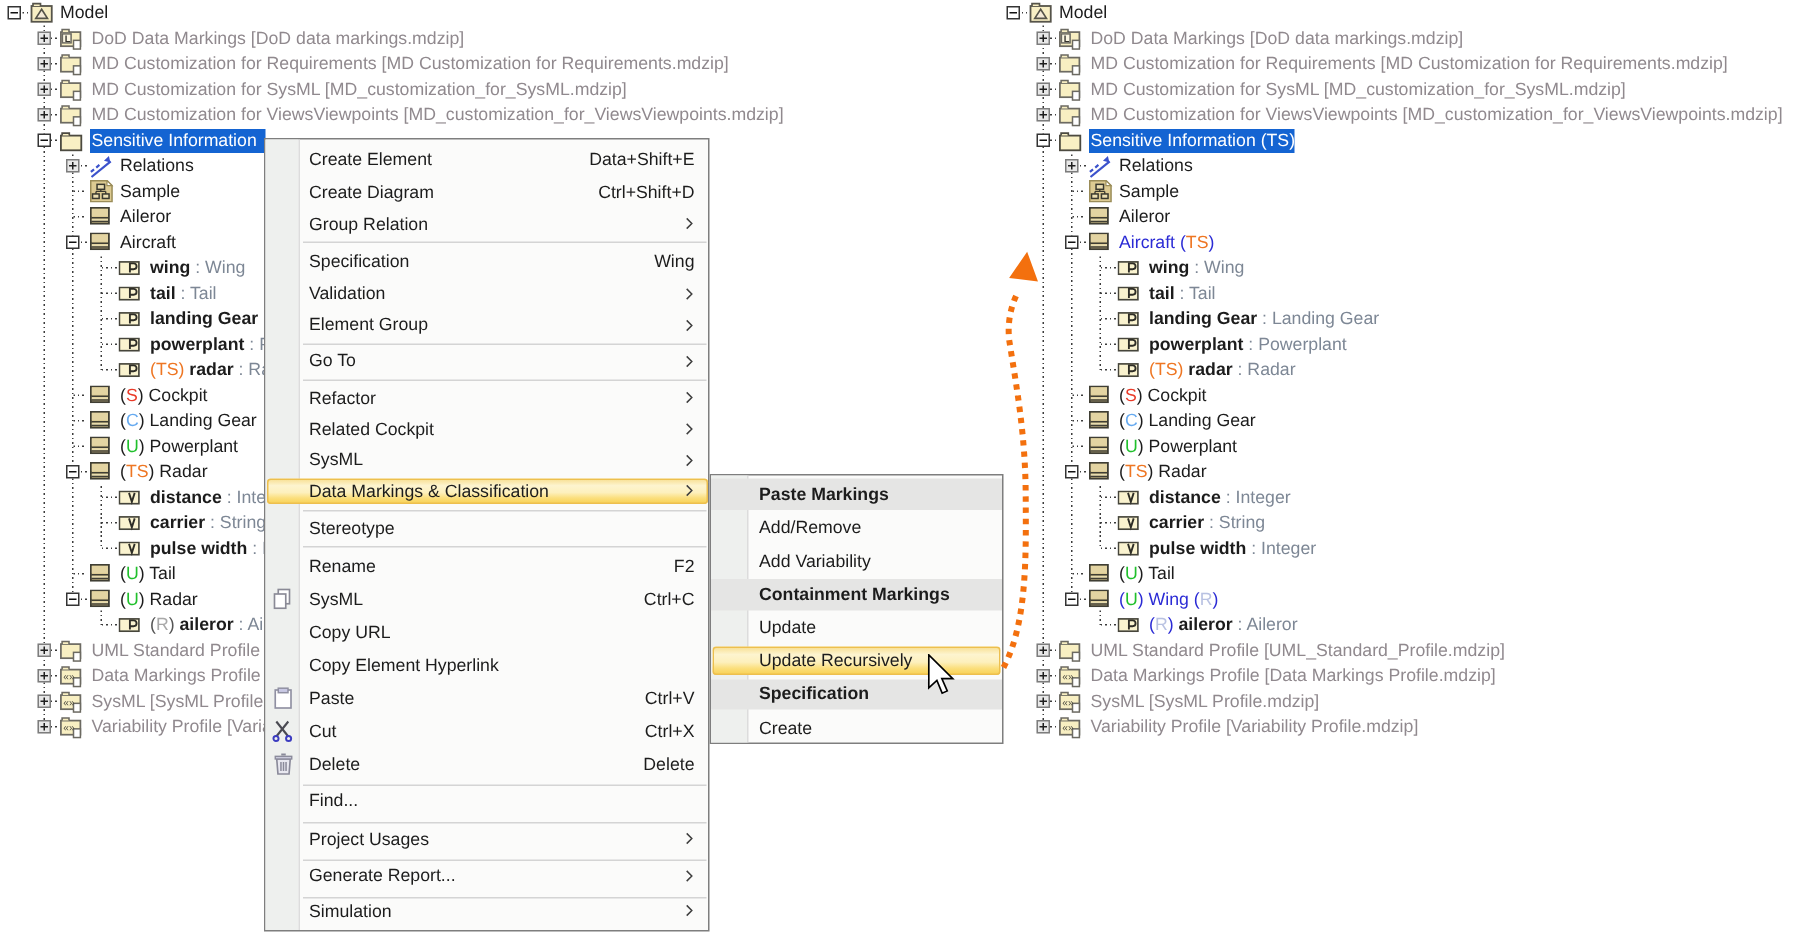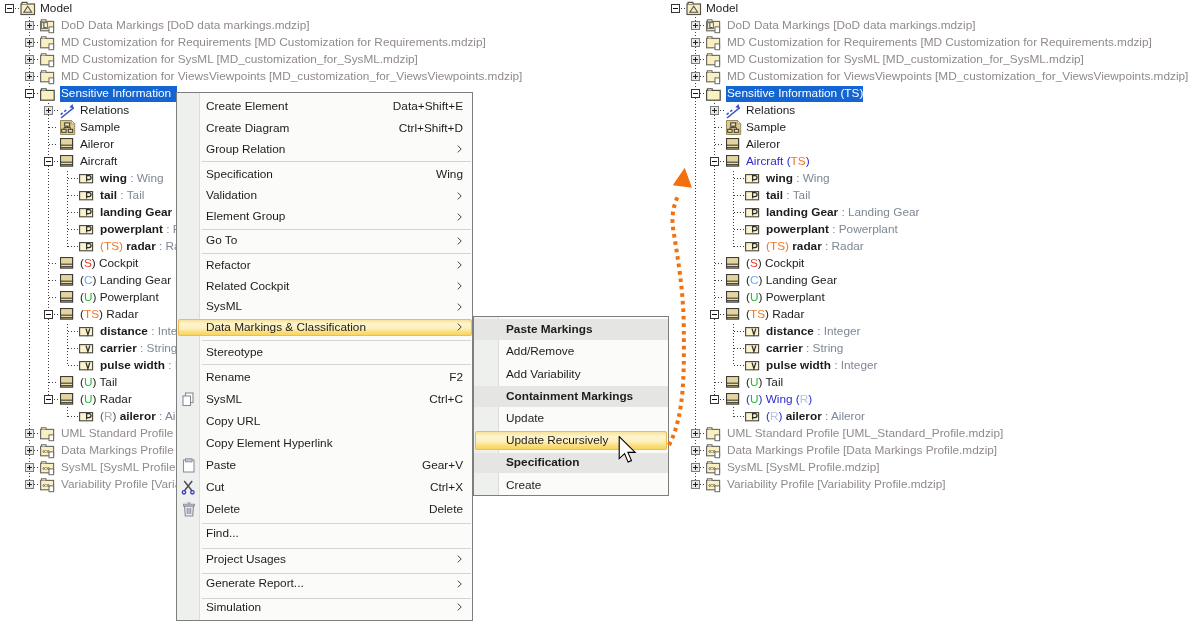--- a/index.html
+++ b/index.html
@@ -562,21 +562,21 @@
     <path d="M0.8 0.6 L4.2 4 L0.8 7.4" fill="none" stroke="#3f3f3f" stroke-width="1"></path>
   </svg>
 <div class="mi" style="left:206.0px;top:341.9px">Stereotype</div>
 <div class="mi" style="left:206.0px;top:367.3px">Rename</div>
 <div class="sc" style="right:737px;top:367.3px">F2</div>
 <div class="mi" style="left:206.0px;top:389.4px">SysML</div>
 <div class="sc" style="right:737px;top:389.4px">Ctrl+C</div>
 <div class="mi" style="left:206.0px;top:411.3px">Copy URL</div>
 <div class="mi" style="left:206.0px;top:432.7px">Copy Element Hyperlink</div>
 <div class="mi" style="left:206.0px;top:455.1px">Paste</div>
-<div class="sc" style="right:737px;top:455.1px">Gear+V</div>
+<div class="sc" style="right:737px;top:455.1px">Ctrl+V</div>
 <div class="mi" style="left:206.0px;top:476.7px">Cut</div>
 <div class="sc" style="right:737px;top:476.7px">Ctrl+X</div>
 <div class="mi" style="left:206.0px;top:498.7px">Delete</div>
 <div class="sc" style="right:737px;top:498.7px">Delete</div>
 <div class="mi" style="left:206.0px;top:523.3px">Find...</div>
 <div class="mi" style="left:206.0px;top:548.7px">Project Usages</div>
 <svg style="position:absolute;left:456.5px;top:555.2px" width="5" height="8" viewBox="0 0 5 8">
     <path d="M0.8 0.6 L4.2 4 L0.8 7.4" fill="none" stroke="#3f3f3f" stroke-width="1"></path>
   </svg>
 <div class="mi" style="left:206.0px;top:573.3px">Generate Report...</div>

